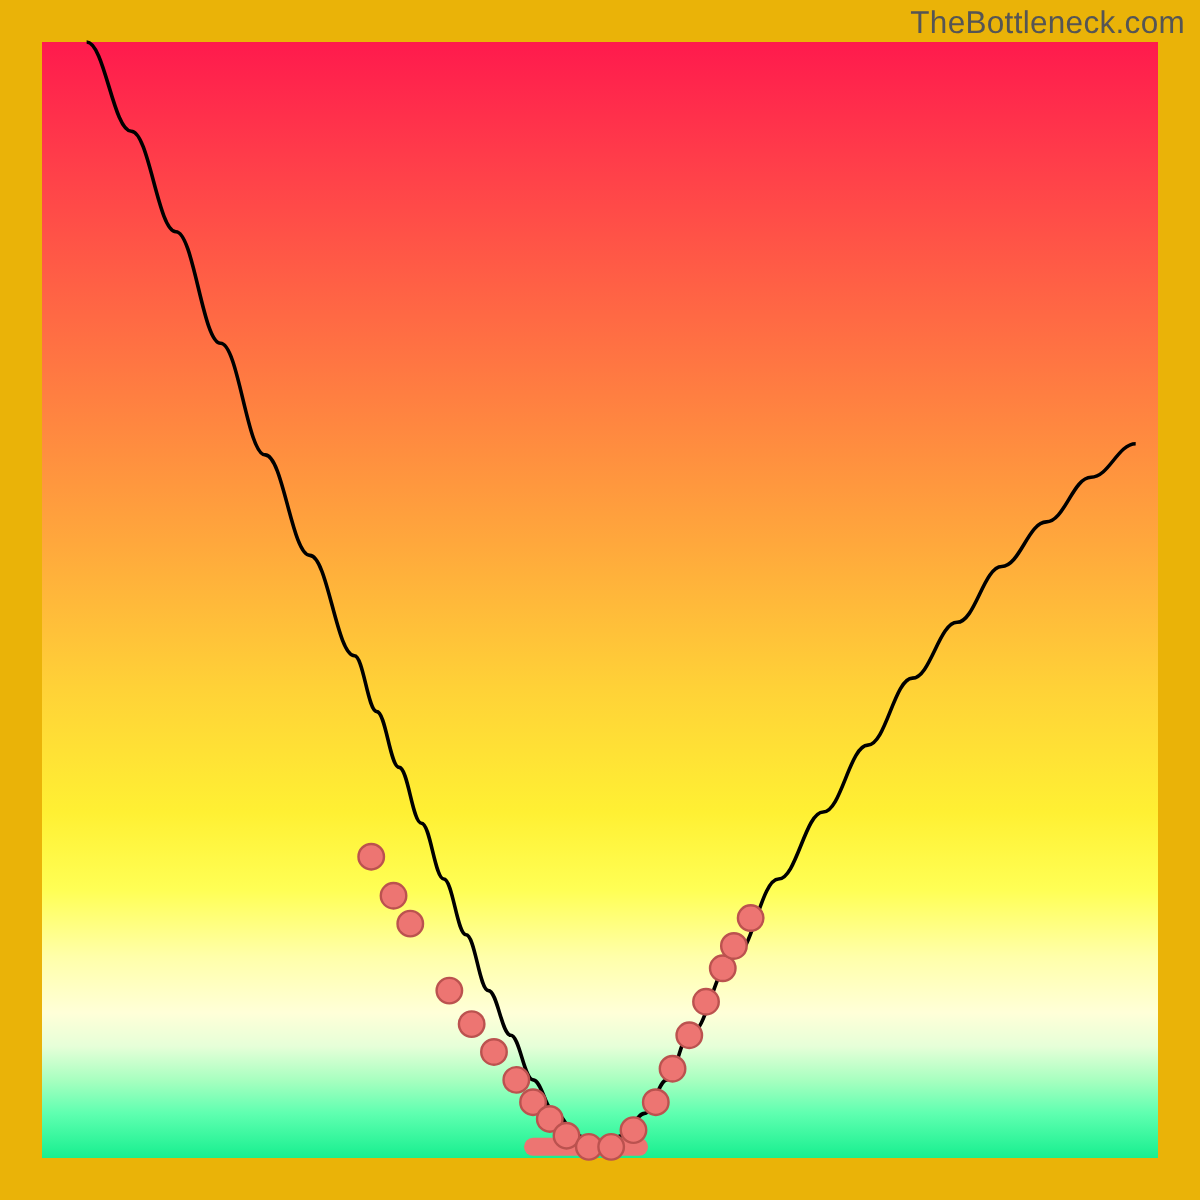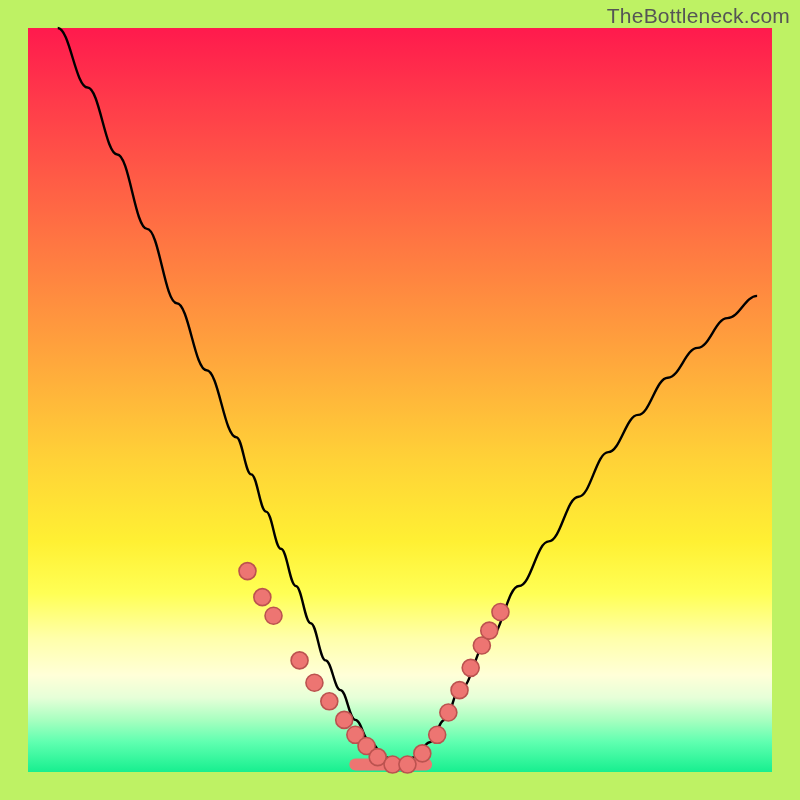--- a/index.html
+++ b/index.html
@@ -10,21 +10,21 @@
     overflow: hidden;
     background: #000;
     font-family: Arial, Helvetica, sans-serif;
   }
   .frame {
     position: absolute;
     left: 0;
     top: 0;
     width: 800px;
     height: 800px;
-    background: #bef264;
+    background: #eab308;
   }
   .gradient {
     position: absolute;
     left: 28px;
     top: 28px;
     width: 744px;
     height: 744px;
     background: linear-gradient(
       to bottom,
       #ff1a4d 0%,

